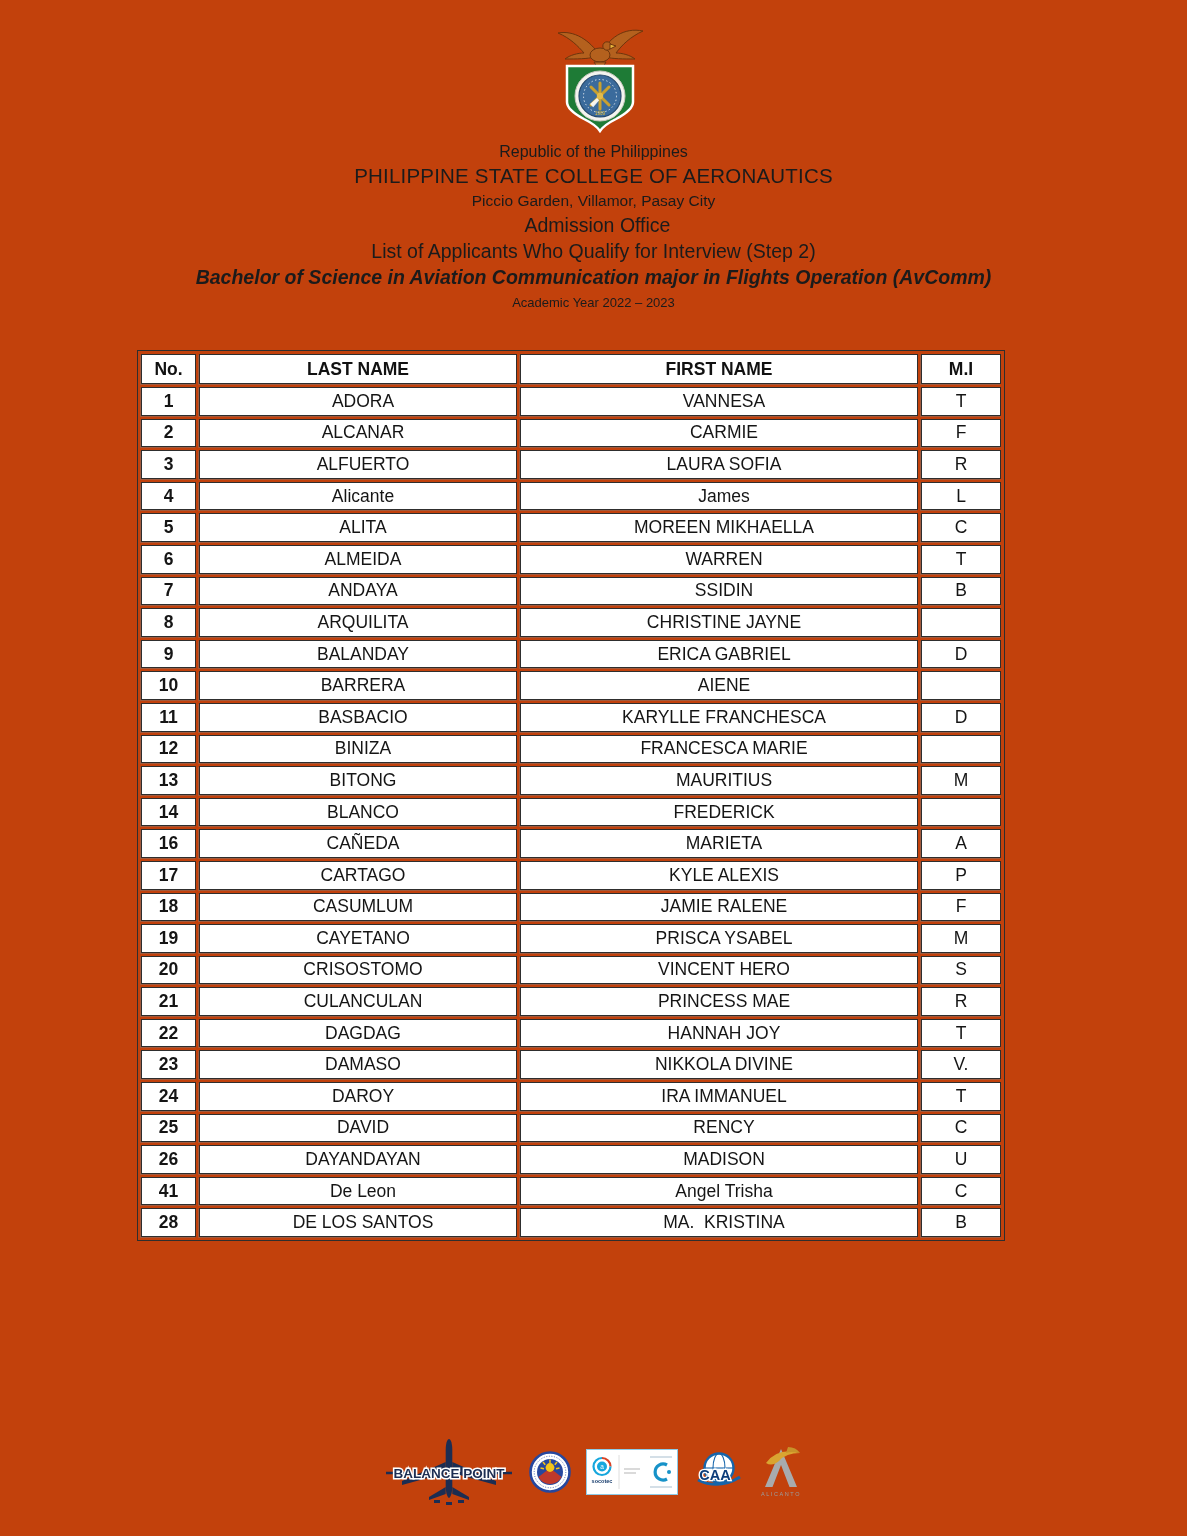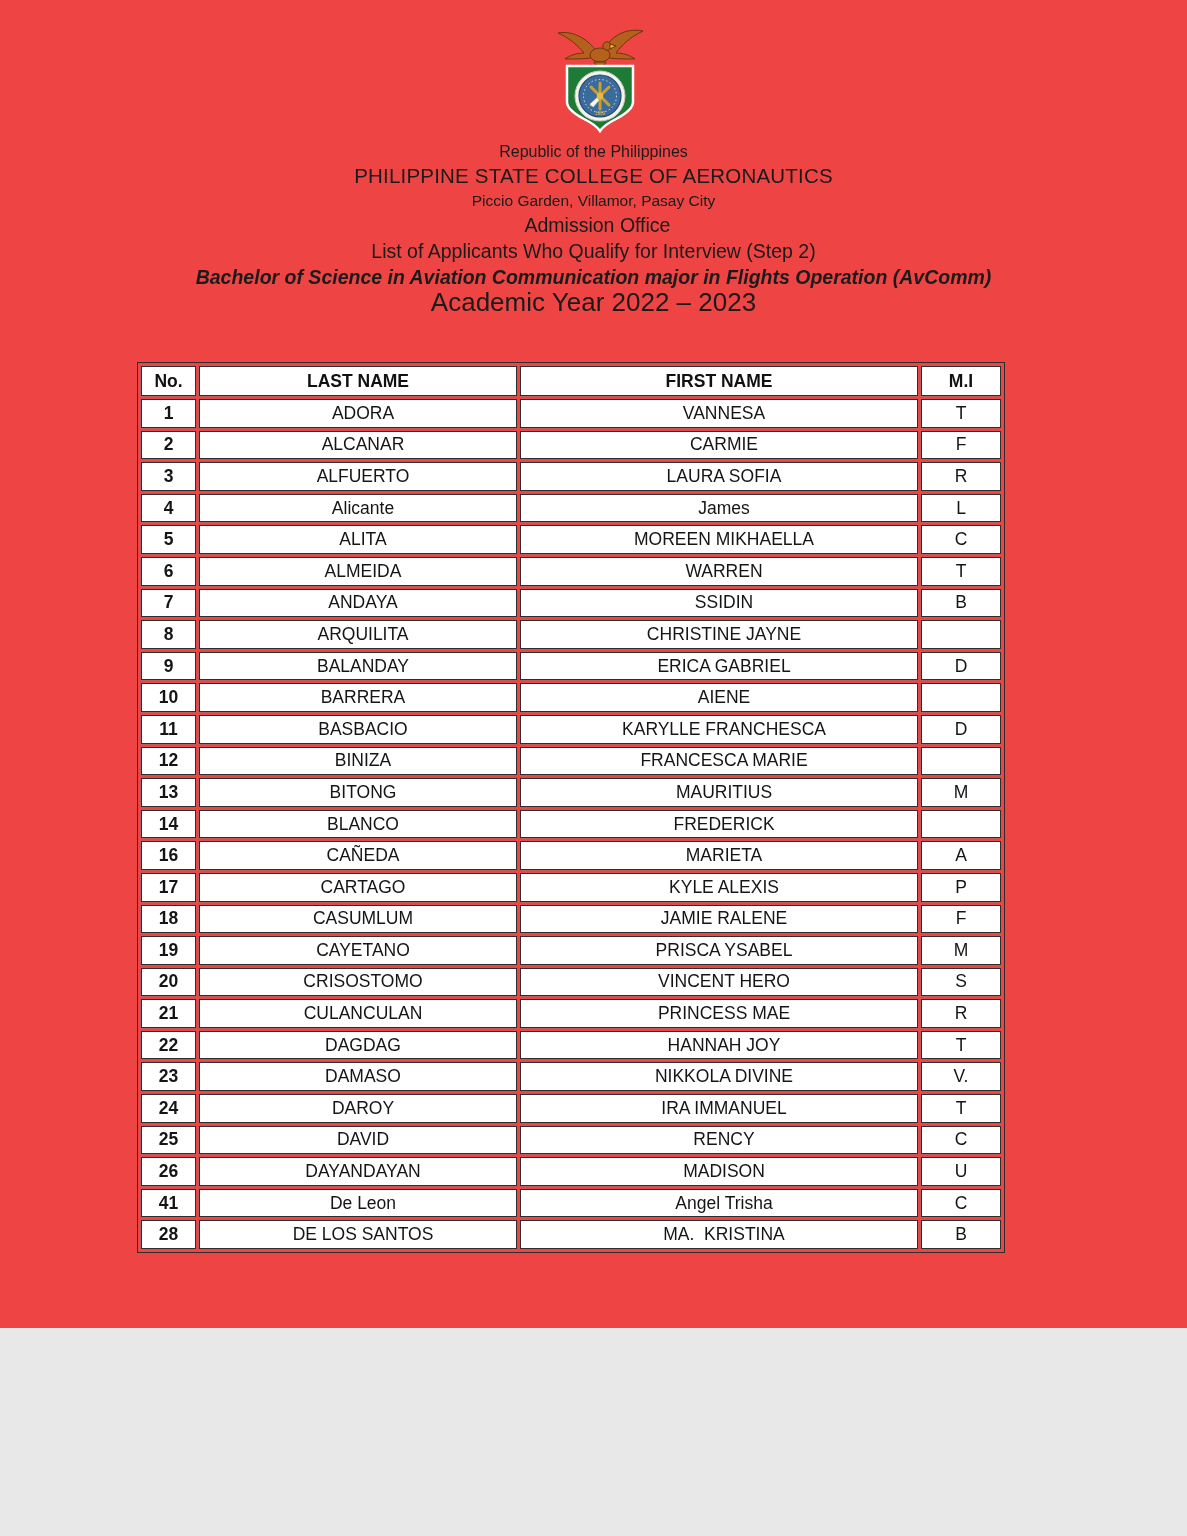--- a/index.html
+++ b/index.html
@@ -1,38 +1,38 @@
 <!DOCTYPE html>
 <html><head>
 <meta charset="utf-8">
 <style>
   * { margin:0; padding:0; box-sizing:border-box; }
   html,body { background:#e8e8e8; }
   #page {
-    position:relative; width:1187px; height:1328px; background:#ef4444;
+    position:relative; width:1187px; height:1536px; background:#c2410c;
     margin:0 auto; overflow:hidden;
     font-family:"Liberation Sans", sans-serif; color:#161616;
   }
 
   
   .seal-top { position:absolute; left:548px; top:22px; width:104px; height:114px; }
 
   
   .doc-header { position:absolute; top:140px; left:0; width:100%; text-align:center; color:#1b1b1b; }
   .h-line1 { font-size:16px;   line-height:23px; }
   .h-line2 { font-size:20.5px; line-height:26px; letter-spacing:0.2px; }
   .h-line3 { font-size:15.5px; line-height:24px; }
   .h-line4 { font-size:19.5px; line-height:25px;padding-left:8px; }
   .h-line5 { font-size:19.5px; line-height:26px; }
   .h-line6 { font-size:19.5px; line-height:26px; font-weight:bold; font-style:italic; }
-  .h-line7 { font-size:26px; line-height:25px; }
+  .h-line7 { font-size:13px; line-height:25px; }
 
   
   table.applicants {
-    position:absolute; left:137px; top:362px; width:851px;
+    position:absolute; left:137px; top:350px; width:851px;
     border-collapse:separate; border-spacing:3px; table-layout:fixed;
     border:1px solid #2e2e2e;
   }
   table.applicants th, table.applicants td {
     border:1.5px solid #2e2e2e;
     background:#fff;
     white-space:pre-wrap;
     overflow:hidden;
     box-shadow:-1px 1px 0 rgba(125,125,125,0.45);
   }

